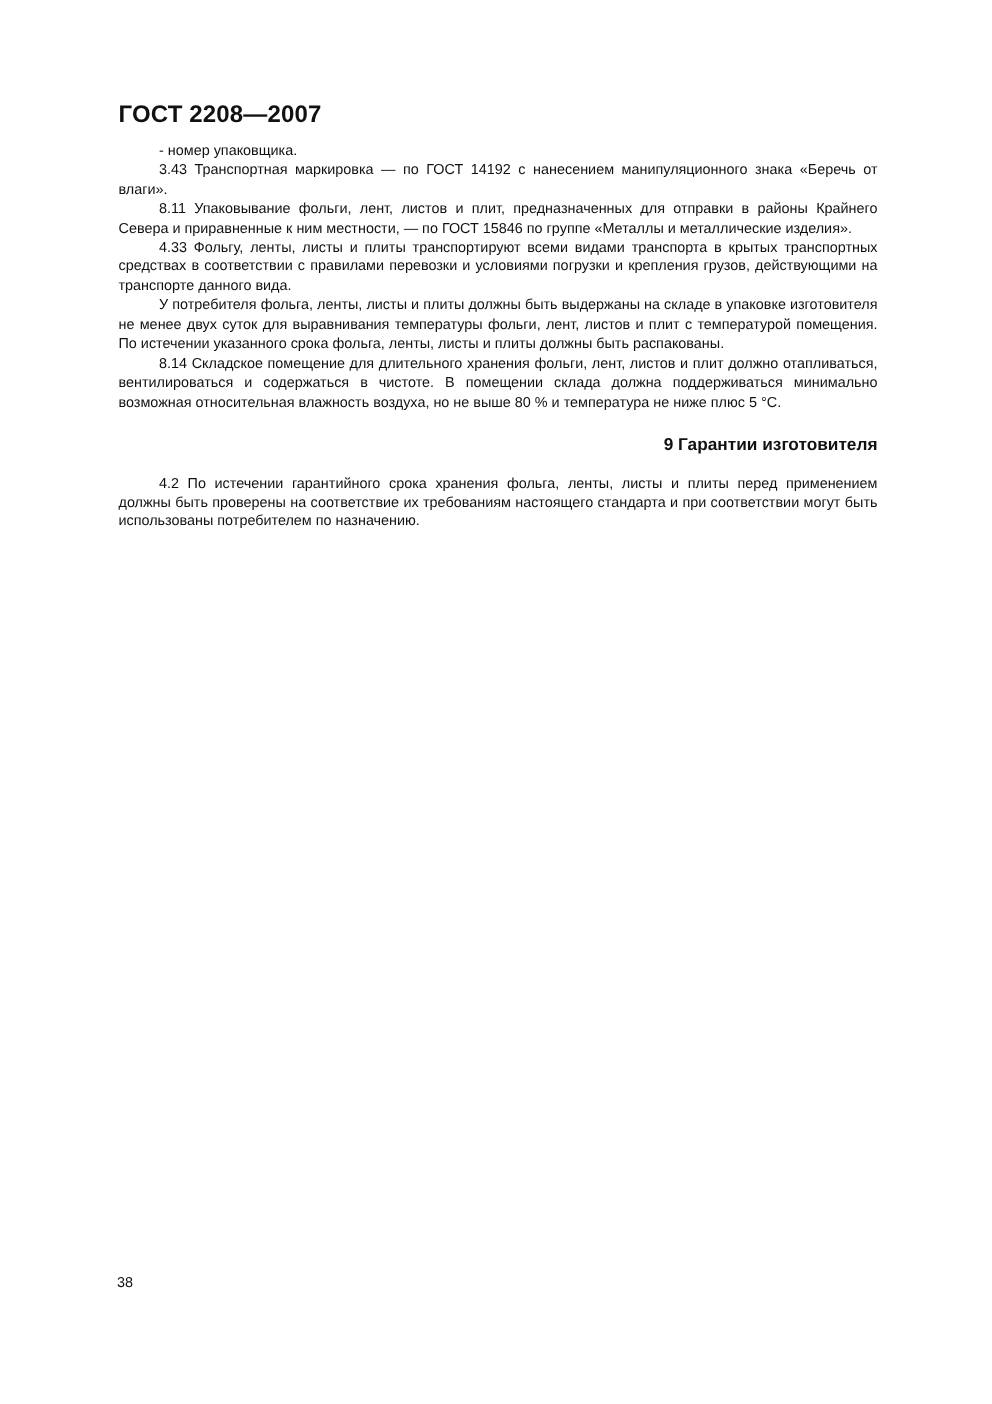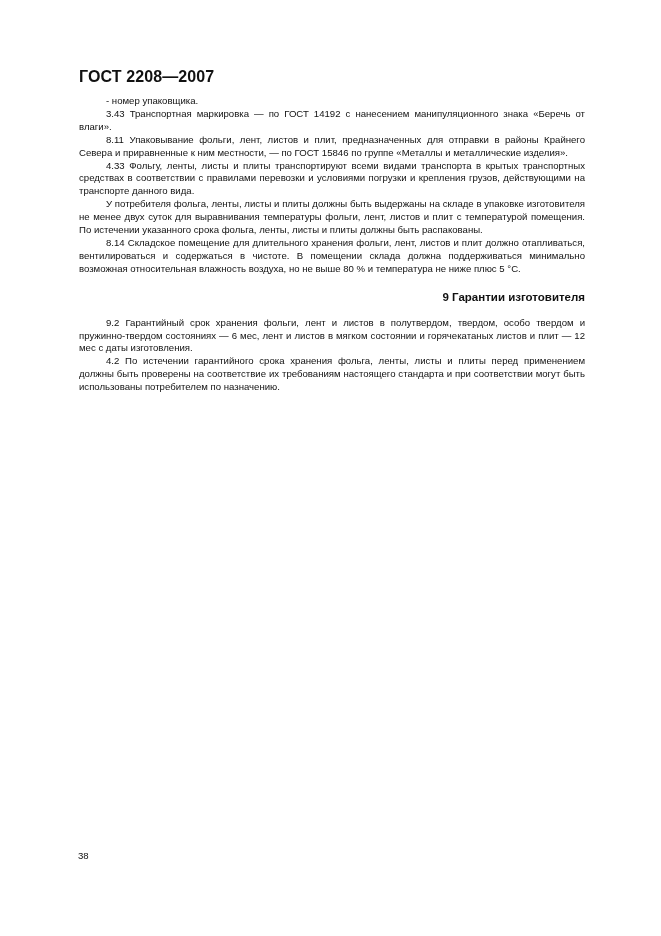--- a/index.html
+++ b/index.html
@@ -19,17 +19,16 @@
 <div class="content">
   <p class="p">- номер упаковщика.</p>
   <p class="p">3.43 Транспортная маркировка — по ГОСТ 14192 с нанесением манипуляционного знака «Беречь от влаги».</p>
   <p class="p">8.11 Упаковывание фольги, лент, листов и плит, предназначенных для отправки в районы Крайнего Севера и приравненные к ним местности, — по ГОСТ 15846 по группе «Металлы и металлические изделия».</p>
   <p class="p">4.33 Фольгу, ленты, листы и плиты транспортируют всеми видами транспорта в крытых транспортных средствах в соответствии с правилами перевозки и условиями погрузки и крепления грузов, действующими на транспорте данного вида.</p>
   <p class="p">У потребителя фольга, ленты, листы и плиты должны быть выдержаны на складе в упаковке изготовителя не менее двух суток для выравнивания температуры фольги, лент, листов и плит с температурой помещения. По истечении указанного срока фольга, ленты, листы и плиты должны быть распакованы.</p>
   <p class="p">8.14 Складское помещение для длительного хранения фольги, лент, листов и плит должно отапливаться, вентилироваться и содержаться в чистоте. В помещении склада должна поддерживаться минимально возможная относительная влажность воздуха, но не выше 80 % и температура не ниже плюс 5 °С.</p>
 
   <div class="section-title">9  Гарантии изготовителя</div>
 
-  <p class="p">9.2 Гарантийный срок хранения фольги, лент и листов в полутвердом, твердом, особо твердом и пружинно-твердом состояниях — 6 мес, лент и листов в мягком состоянии и горячекатаных листов и плит — 12 мес с даты изготовления.</p>
   <p class="p">4.2 По истечении гарантийного срока хранения фольга, ленты, листы и плиты перед применением должны быть проверены на соответствие их требованиям настоящего стандарта и при соответствии могут быть использованы потребителем по назначению.</p>
 </div>
 
 <div class="footer">38</div>
 
 </body></html>

